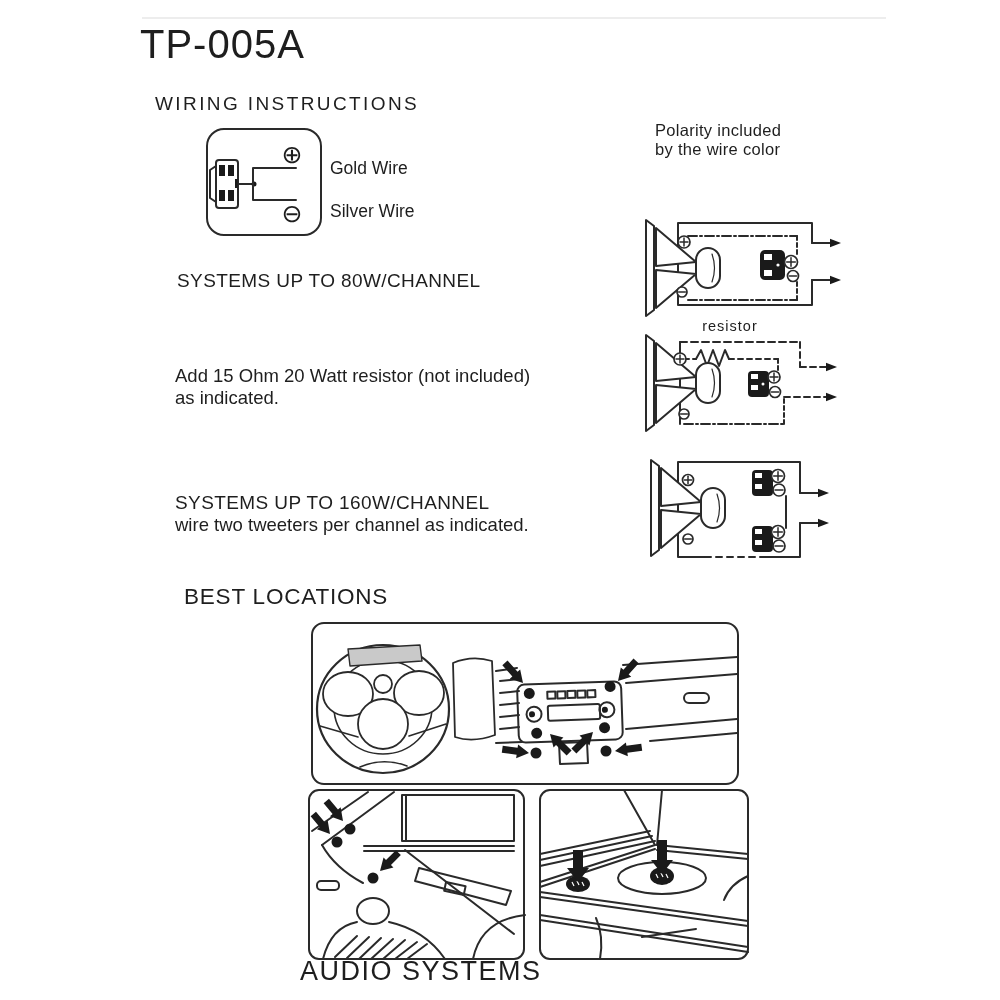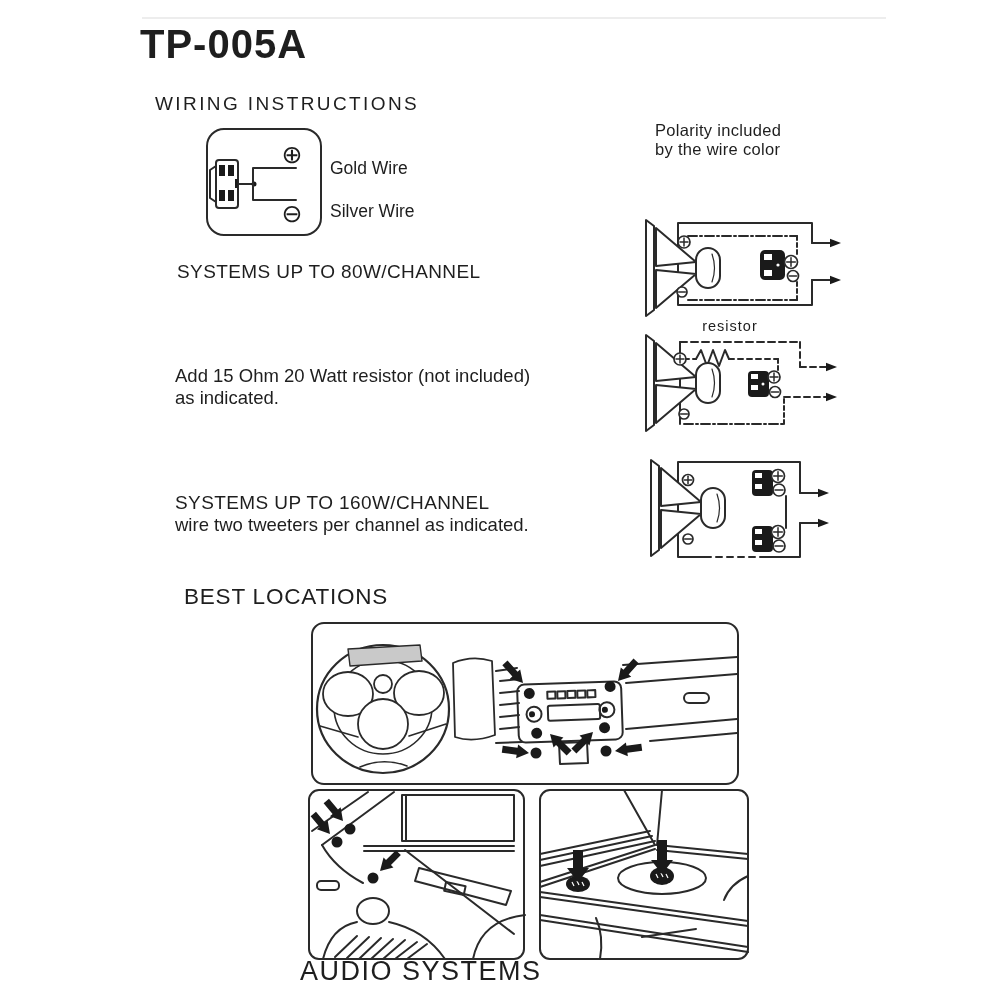--- a/index.html
+++ b/index.html
@@ -8,21 +8,21 @@
     font-family:"Liberation Sans",sans-serif;color:#1e1e1e;
   }
   .abs{position:absolute}
   svg{display:block;overflow:visible}
   .ln{stroke:#2a2a2a;fill:none;stroke-width:2;stroke-linejoin:round;stroke-linecap:round}
   .fillb{fill:#1a1a1a;stroke:none}
   .screw circle{fill:#ffffff;stroke:#2a2a2a;stroke-width:1.7}
   .screw line{stroke:#2a2a2a;stroke-width:1.5;stroke-linecap:round}
   .tslot{fill:#ffffff;stroke:none}
   text{fill:#1e1e1e;font-family:"Liberation Sans",sans-serif}
-  .model{font-size:40px;font-weight:700;letter-spacing:1px}
+  .model{font-size:40px;font-weight:400;letter-spacing:1px}
   .h1{font-size:19px;letter-spacing:2.4px}
   .h2{font-size:22.5px;font-weight:400;letter-spacing:0.8px}
   .sys{font-size:19px;letter-spacing:0.4px;line-height:21.5px}
   .sysline{font-size:18.5px;line-height:21.5px}
   .lbl{font-size:17.5px}
   .note{font-size:16.5px;line-height:19px;letter-spacing:0.3px}
   .footer{font-size:27px;letter-spacing:1.5px}
   .hairline{background:#ededed;height:2px}
 </style>
 </head>
@@ -51,21 +51,21 @@
   <text x="88" y="96" text-anchor="middle" font-size="25" font-family="DejaVu Sans, sans-serif">⊖</text>
 </svg>
 <div class="abs lbl" style="left:330px;top:158px">Gold Wire</div>
 <div class="abs lbl" style="left:330px;top:201px">Silver Wire</div>
 
 <div class="abs note" style="left:655px;top:121px">
   <div>Polarity included</div>
   <div>by the wire color</div>
 </div>
 
-<div class="abs sys" style="left:177px;top:261px">SYSTEMS UP TO 80W/CHANNEL</div>
+<div class="abs sys" style="left:177px;top:270px">SYSTEMS UP TO 80W/CHANNEL</div>
 
 <div class="abs" style="left:175px;top:365px">
   <div class="sysline">Add 15 Ohm 20 Watt resistor (not included)</div>
   <div class="sysline">as indicated.</div>
 </div>
 
 <div class="abs" style="left:175px;top:492px">
   <div class="sys">SYSTEMS UP TO 160W/CHANNEL</div>
   <div class="sysline">wire two tweeters per channel as indicated.</div>
 </div>

